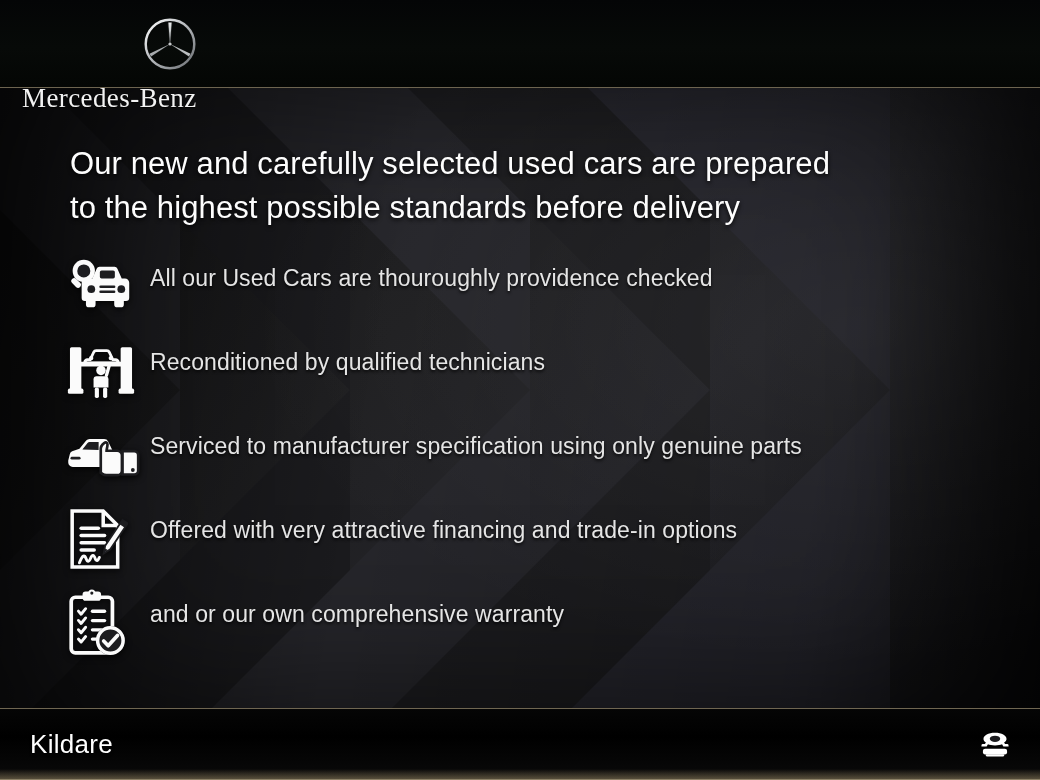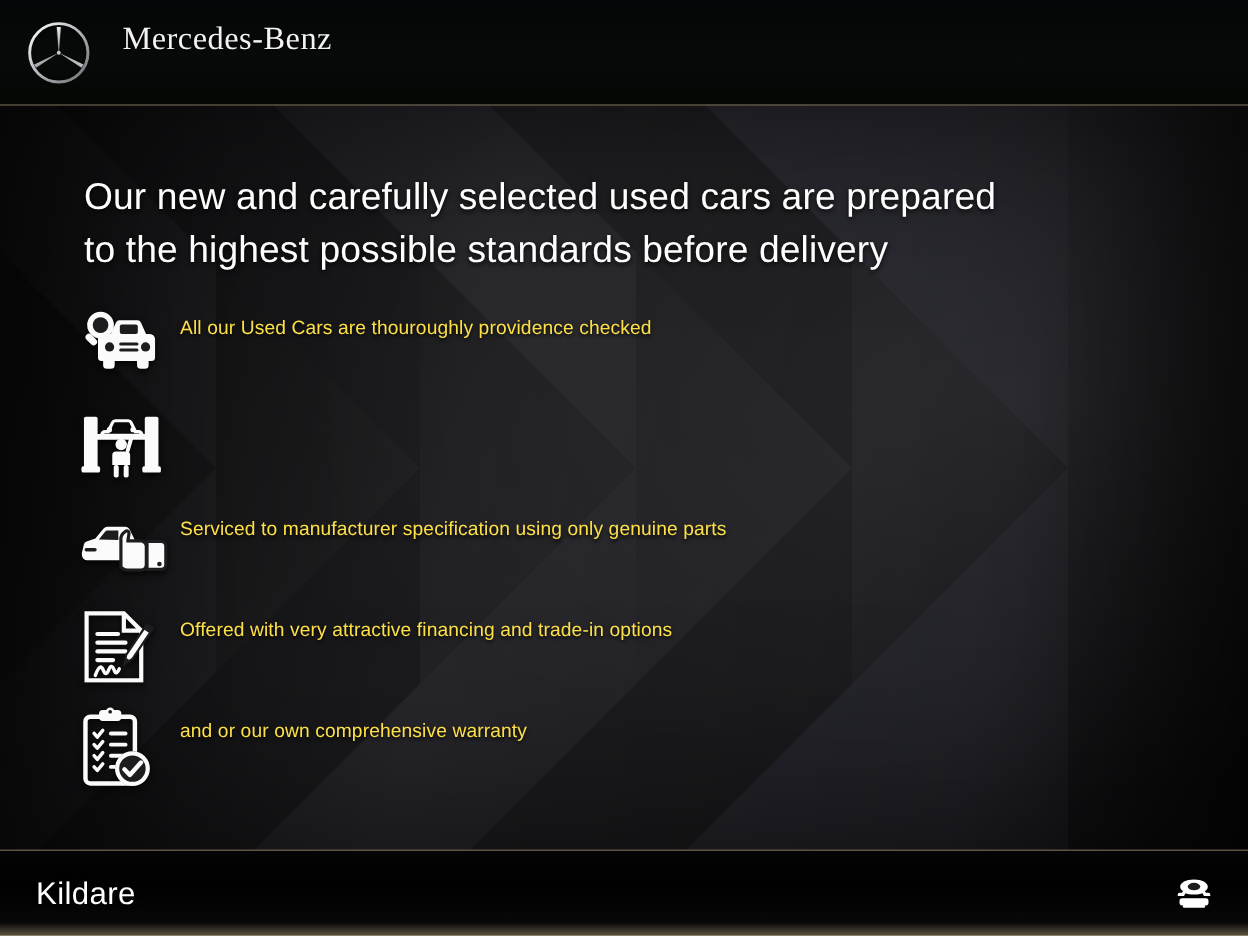--- a/index.html
+++ b/index.html
@@ -63,21 +63,21 @@
     box-shadow: inset 0 0 180px 60px rgba(0,0,0,.72);
   }
 
   
   .header {
     position:absolute; left:0; top:0; width:1040px; height:88px;
     background:linear-gradient(180deg,#040506 0%, #070a08 55%, #040604 100%);
     border-bottom:1px solid #6d6450;
     z-index:5;
   }
-  .mb-logo { position:absolute; left:22px; top:17px; display:flex; align-items:flex-start; gap:26px; }
+  .mb-logo { position:absolute; left:22px; top:17px; display:flex; align-items:flex-end; gap:12px;flex-direction:column; }
   .star-wrap { width:54px; height:54px; position:relative; }
   .mb-word {
     color:#f2f2f2; font-family:"Liberation Serif", serif;
     font-size:27px; letter-spacing:.4px; white-space:nowrap;
     text-shadow:0 1px 1px rgba(0,0,0,.9);
   }
 
   .fitz {
     position:absolute; right:14px; top:9px;
     width:206px; height:70px;
@@ -132,21 +132,21 @@
   .list { position:absolute; left:66px; top:168px; width:950px; }
 
   .row { display:flex; align-items:flex-start; margin-bottom:22px; }
   .row .ic {
     flex:0 0 84px; height:62px;
     display:flex; align-items:center; justify-content:flex-start;
     filter:drop-shadow(0 2px 3px rgba(0,0,0,.85));
   }
   .row .tx {
     flex:1 1 auto; padding-top:6px;
-    color:#fde047; font-size:16px; line-height:1.45;
+    color:#e5e5e5; font-size:23px; line-height:1.45;
     letter-spacing:.1px;
     text-shadow:0 2px 3px rgba(0,0,0,.8);
   }
   .row.tall { margin-bottom:8px; }
 
   
   .footer {
     position:absolute; left:0; bottom:0; width:1040px; height:72px;
     background:linear-gradient(180deg,#050505 0%, #000 40%, #0a0a0a 100%);
     border-top:1px solid #6f6651;
@@ -285,20 +285,23 @@
               <circle cx="22.5" cy="16.5" r="2.1"></circle>
               <circle cx="41.5" cy="16.5" r="2.1"></circle>
               <circle cx="32" cy="28.5" r="4.6"></circle>
               <path d="M27.8 34 h8.4 a3 3 0 0 1 3 3 v8 h-14.4 v-8 a3 3 0 0 1 3-3 z"></path>
               <rect x="26" y="45" width="4" height="10" rx="1.6"></rect>
               <rect x="34" y="45" width="4" height="10" rx="1.6"></rect>
               <rect x="37" y="22" width="3.2" height="13" rx="1.5" transform="rotate(16 38.6 28.5)"></rect>
             </g>
           </svg>
         </span>
+        <span class="tx">
+          <span>Reconditioned by qualified technicians</span>
+        </span>
       </div>
 
       <div class="row">
         <span class="ic">
           <svg viewBox="0 0 66 44" width="74" height="50" aria-hidden="true">
             <g fill="#fbfbfb">
               <path d="M2 27 l1.5-6.2 a3 3 0 0 1 2-2.2 l6.5-2.1 l6-7.4 a4 4 0 0 1 3-1.4 h13 a4 4 0 0 1 3.6 2.2 l4 8.2 v14.5 H6 a4 4 0 0 1-4-4 z"></path>
               <path d="M14.6 17.2 l4.6-5.8 a2.4 2.4 0 0 1 1.9-.9 h8 v7.1 z" fill="#1d1d20"></path>
               <rect x="4" y="23.5" width="9" height="2.6" rx="1.3" fill="#1d1d20"></rect>
               <path d="M31 18 a7 7 0 0 1 3-6.6 c1.6-1.1 3-.6 3 1.2 0 2.4-.8 4-.8 5.6 l9.5 0 a4.2 4.2 0 0 1 4.2 4.2 v13.4 a4.2 4.2 0 0 1-4.2 4.2 H36 a6 6 0 0 1-3.6-1.2 l-1.4-1 z" fill="#fbfbfb" stroke="#1d1d20" stroke-width="2.4"></path>

